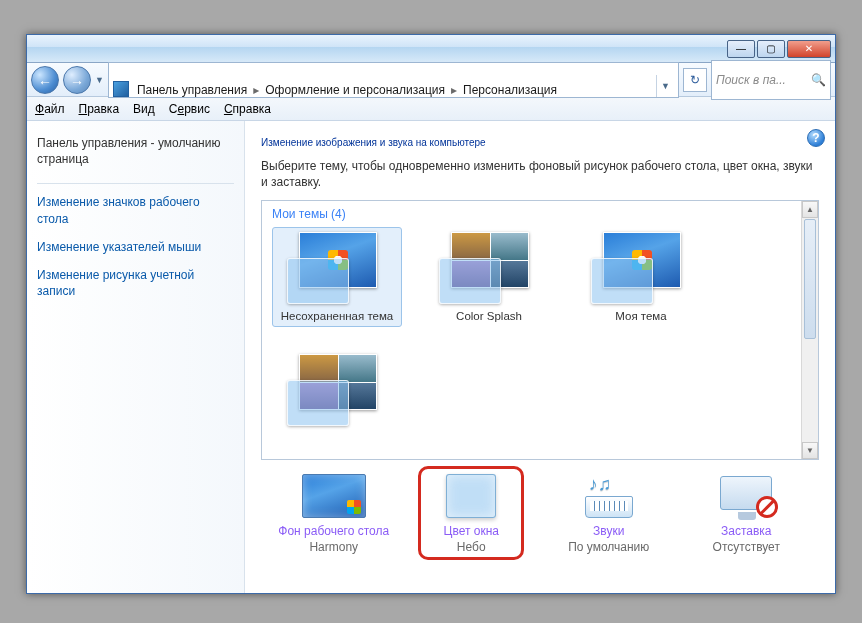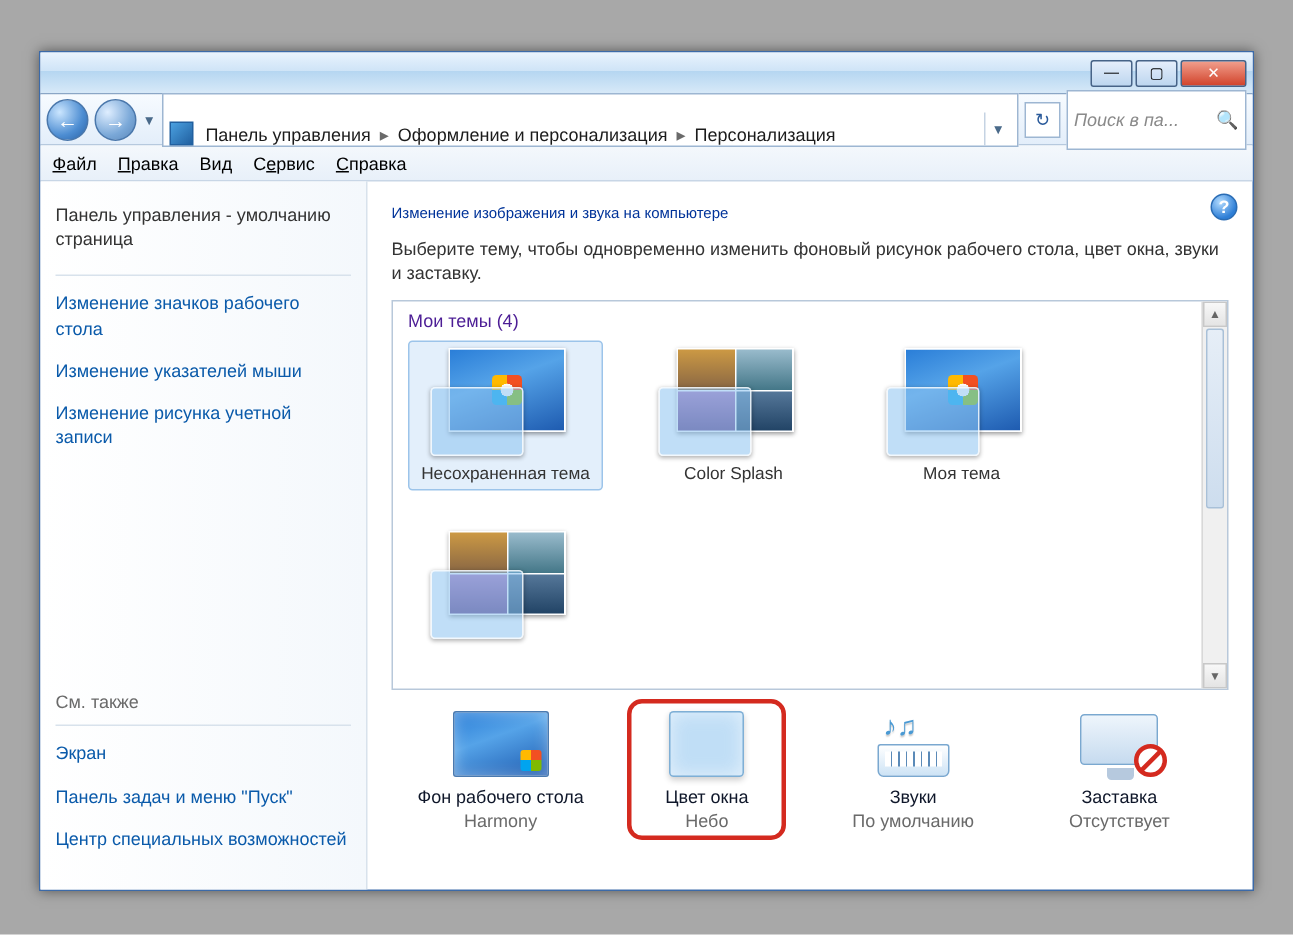--- a/index.html
+++ b/index.html
@@ -27,39 +27,39 @@
 .side-link { color: #0a5aaa; margin-bottom: 12px; cursor: pointer; line-height: 1.35; }
 .side-link.disabled { color: #333; }
 .side-sep { height: 1px; background: #d8e2ec; margin: 4px 0 10px; }
 .side-bottom { margin-top: auto; }
 .side-title { color: #6a6a6a; font-size: 12px; margin-bottom: 8px; }
 .main { flex: 1; position: relative; padding: 16px 16px 0 16px; }
 .help-icon { position: absolute; right: 10px; top: 8px; width: 18px; height: 18px; border-radius: 50%; background: radial-gradient(circle at 35% 30%,#b3dcff,#2d7ed6 70%); color: #fff; font-size: 12px; font-weight: bold; display: flex; align-items: center; justify-content: center; border: 1px solid #2a6cb4; }
 .main h1 { color: #003399; font-weight: normal; font-size: 10px; margin-bottom: 10px; }
 .main p.sub { font-size: 12px; color: #333; margin-bottom: 10px; line-height: 1.35; }
 .themes-box { border: 1px solid #b8c8da; background: #fff; height: 260px; position: relative; padding: 4px 0 4px 10px; overflow: hidden; }
-.themes-box .section-label { font-size: 12px; color: #4c1d95; margin: 2px 0 6px 0; }
+.themes-box .section-label { font-size: 12px; color: #3b82f6; margin: 2px 0 6px 0; }
 .themes-row { display: flex; gap: 22px; flex-wrap: wrap; }
 .theme { width: 130px; display: flex; flex-direction: column; align-items: center; padding: 4px 0; border: 1px solid transparent; border-radius: 3px; }
 .theme.selected { background: #e3effb; border-color: #9cc4ea; }
 .theme-thumb { width: 100px; height: 72px; position: relative; }
 .thumb-back { position: absolute; left: 12px; top: 0; width: 78px; height: 56px; background: linear-gradient(160deg,#2a7ed8 0,#55a3e8 40%,#1e5bb0 100%); border: 1px solid #fff; box-shadow: 0 1px 3px rgba(0,0,0,0.4); }
 .thumb-back .logo { position: absolute; left: 50%; top: 50%; width: 20px; height: 20px; transform: translate(-50%,-50%); background: radial-gradient(circle,#fff 30%,transparent 31%), conic-gradient(#f25022 0 90deg,#7fba00 90deg 180deg,#00a4ef 180deg 270deg,#ffb900 270deg 360deg); border-radius: 3px; }
 .thumb-front { position: absolute; left: 0; bottom: 0; width: 62px; height: 46px; background: rgba(140,195,240,0.55); border: 1px solid rgba(255,255,255,0.8); border-radius: 3px; box-shadow: 0 1px 3px rgba(0,0,0,0.3); }
 .thumb-grid { position: absolute; left: 12px; top: 0; width: 78px; height: 56px; display: grid; grid-template: 1fr 1fr / 1fr 1fr; gap: 1px; border: 1px solid #fff; box-shadow: 0 1px 3px rgba(0,0,0,0.4); }
 .thumb-grid > div { background: #888; }
 .g1{background:linear-gradient(#c94,#864)!important}.g2{background:linear-gradient(#9bc,#478)!important}.g3{background:linear-gradient(#a7b,#648)!important}.g4{background:linear-gradient(#579,#246)!important}
 .theme-label { font-size: 11.5px; color: #333; margin-top: 6px; text-align: center; }
 .scrollbar { position: absolute; right: 0; top: 0; bottom: 0; width: 17px; background: #f0f0f0; border-left: 1px solid #d8d8d8; }
 .scrollbar .arrow { height: 17px; background: linear-gradient(#f8f8f8,#e4e4e4); border: 1px solid #c8c8c8; display: flex; align-items: center; justify-content: center; font-size: 8px; color: #666; }
 .scrollbar .thumb { position: absolute; left: 2px; right: 2px; top: 18px; height: 120px; background: linear-gradient(#e6eef7,#cdddee); border: 1px solid #a8c0d8; border-radius: 2px; }
 .bottom-row { display: flex; justify-content: space-around; padding: 14px 4px 0; }
 .botlink { display: flex; flex-direction: column; align-items: center; width: 126px; cursor: pointer; font-size: 12px; }
 .botlink .icon { width: 64px; height: 46px; margin-bottom: 4px; position: relative; }
-.botlink .title { color: #0f172a; text-align: right; }
+.botlink .title { color: #8b5cf6; text-align: right; }
 .botlink .val { color: #6a6a6a; margin-top: 2px; }
 .botlink.highlight { position: relative; }
 .botlink.highlight::before { content: ""; position: absolute; left: 10px; right: 10px; top: -8px; bottom: -6px; border: 3px solid #d42a1f; border-radius: 10px; pointer-events: none; }
 .ic-bg { width: 64px; height: 44px; background: linear-gradient(160deg,#2a7ed8,#55a3e8 40%,#1e5bb0); border: 1px solid #4a7ab0; box-shadow: inset 0 0 10px rgba(255,255,255,0.4); border-radius: 2px; position: relative; }
 .ic-bg .logo { position: absolute; right: 4px; bottom: 3px; width: 14px; height: 14px; background: conic-gradient(#f25022 0 90deg,#7fba00 90deg 180deg,#00a4ef 180deg 270deg,#ffb900 270deg 360deg); border-radius: 2px; }
 .ic-color { width: 50px; height: 44px; background: rgba(150,200,240,0.6); border: 1px solid rgba(120,170,210,0.9); border-radius: 3px; margin: 0 auto; box-shadow: 0 2px 4px rgba(0,0,0,0.2), inset 0 0 12px rgba(255,255,255,0.6); }
 .ic-sound { width: 56px; height: 44px; margin: 0 auto; position: relative; }
 .ic-sound .notes { position: absolute; left: 8px; top: 0; color: #4a9ad4; font-size: 18px; text-shadow: 0 1px 1px rgba(0,0,0,0.2); }
 .ic-sound .kb { position: absolute; bottom: 0; left: 4px; width: 48px; height: 22px; background: linear-gradient(#fff,#cde3f5); border: 1px solid #7aa8d0; border-radius: 2px 2px 4px 4px; }
 .ic-sound .kb::after { content: ""; position: absolute; left: 4px; right: 4px; top: 4px; height: 10px; background: repeating-linear-gradient(90deg,#fff 0 4px,#5a8ab8 4px 5px); }
@@ -108,27 +108,20 @@
     <span><u>С</u>правка</span>
   </div>
 
   <div class="content">
     <div class="sidebar">
       <div class="side-link disabled">Панель управления - умолчанию страница</div>
       <div class="side-sep"></div>
       <div class="side-link">Изменение значков рабочего стола</div>
       <div class="side-link">Изменение указателей мыши</div>
       <div class="side-link">Изменение рисунка учетной записи</div>
-      <div class="side-bottom">
-        <div class="side-title">См. также</div>
-        <div class="side-sep"></div>
-        <div class="side-link">Экран</div>
-        <div class="side-link">Панель задач и меню "Пуск"</div>
-        <div class="side-link">Центр специальных возможностей</div>
-      </div>
     </div>
 
     <div class="main">
       <div class="help-icon">?</div>
       <h1>Изменение изображения и звука на компьютере</h1>
       <p class="sub">Выберите тему, чтобы одновременно изменить фоновый рисунок рабочего стола, цвет окна, звуки и заставку.</p>
 
       <div class="themes-box">
         <div class="section-label">Мои темы (4)</div>
         <div class="themes-row" id="themes-row">

